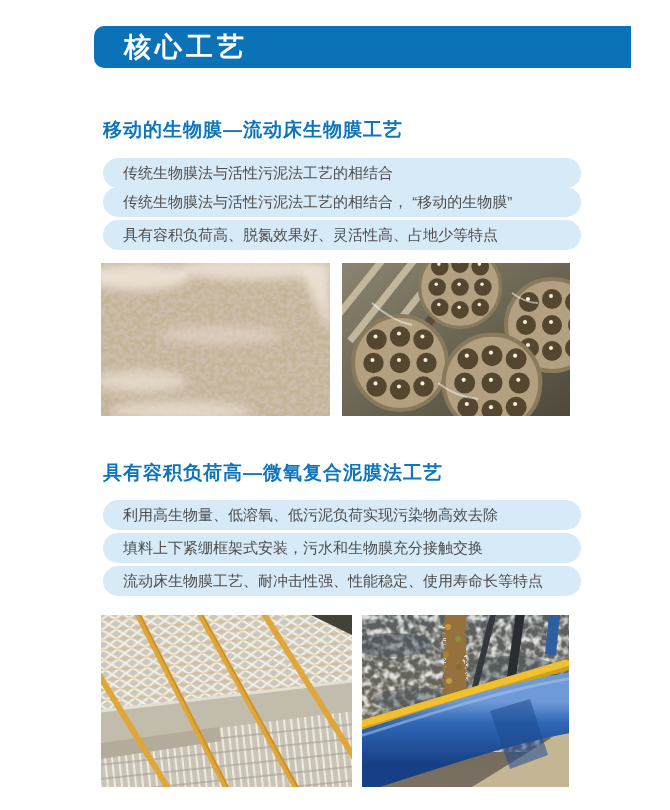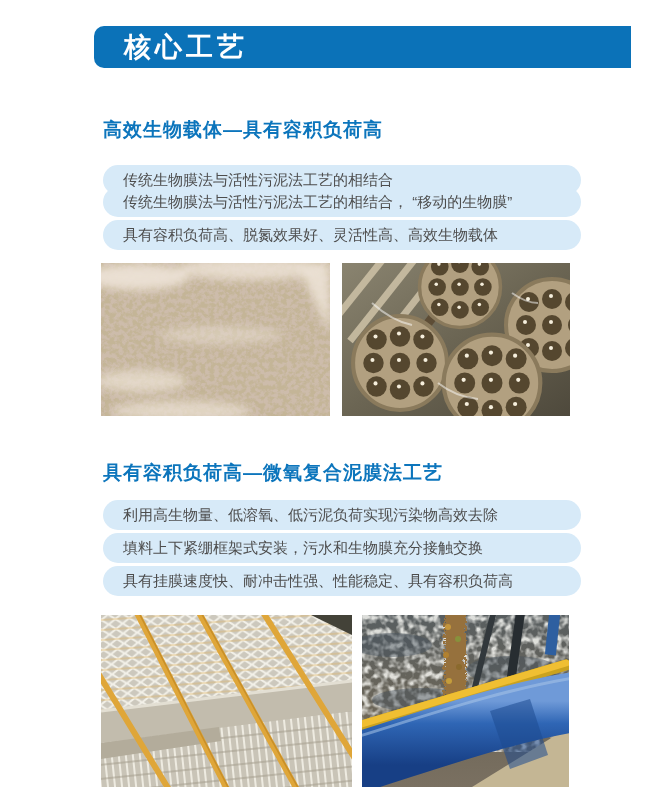--- a/index.html
+++ b/index.html
@@ -25,30 +25,30 @@
 </style>
 </head>
 <body>
 
 <div class="page">
 
   <div class="banner">
     <span class="banner-title">核心工艺</span>
   </div>
 
-  <h2 class="sec-title" style="top:106px">高效生物载体—具有容积负荷高</h2>
-
-  <div class="pill" style="top:154px">
+  <h2 class="sec-title" style="top:106px">移动的生物膜—流动床生物膜工艺</h2>
+
+  <div class="pill" style="top:147px">
     <span class="pill-text">传统生物膜法与活性污泥法工艺的相结合</span>
   </div>
   <div class="pill" style="top:176px">
     <span class="pill-text">传统生物膜法与活性污泥法工艺的相结合， “移动的生物膜”</span>
   </div>
   <div class="pill" style="top:209px">
-    <span class="pill-text">具有容积负荷高、脱氮效果好、灵活性高、高效生物载体</span>
+    <span class="pill-text">具有容积负荷高、脱氮效果好、灵活性高、占地少等特点</span>
   </div>
 
   <div class="photo" style="left:62px; top:252px; width:229px; height:153px">
     <svg viewBox="0 0 229 153" preserveAspectRatio="none" aria-hidden="true">
       <defs>
         <filter id="specA" x="-5%" y="-5%" width="110%" height="110%">
           <feTurbulence type="fractalNoise" baseFrequency="0.22" numOctaves="3" seed="11" result="n"></feTurbulence>
           <feColorMatrix in="n" type="matrix" values="0 0 0 0 0.55  0 0 0 0 0.46  0 0 0 0 0.31  4 0 0 0 -1.5"></feColorMatrix>
         </filter>
         <filter id="blurA">
@@ -129,21 +129,21 @@
 
   <h2 class="sec-title" style="top:449px">具有容积负荷高—微氧复合泥膜法工艺</h2>
 
   <div class="pill" style="top:489px">
     <span class="pill-text">利用高生物量、低溶氧、低污泥负荷实现污染物高效去除</span>
   </div>
   <div class="pill" style="top:522px">
     <span class="pill-text">填料上下紧绷框架式安装，污水和生物膜充分接触交换</span>
   </div>
   <div class="pill" style="top:555px">
-    <span class="pill-text">具有挂膜速度快、耐冲击性强、性能稳定、具有容积负荷高</span>
+    <span class="pill-text">流动床生物膜工艺、耐冲击性强、性能稳定、使用寿命长等特点</span>
   </div>
 
   <div class="photo" style="left:62px; top:604px; width:251px; height:172px">
     <svg viewBox="0 0 251 172" preserveAspectRatio="none" aria-hidden="true">
       <defs>
         <pattern id="meshC" width="14" height="10" patternUnits="userSpaceOnUse" patternTransform="rotate(-4)">
           <rect width="14" height="10" fill="#ccc8bd"></rect>
           <path d="M0 5 L7 0 L14 5 L7 10 Z" fill="none" stroke="#f3f1e9" stroke-width="2"></path>
           <line x1="0" y1="5" x2="14" y2="5" stroke="#e0a93f" stroke-width="1" opacity="0.55"></line>
         </pattern>

